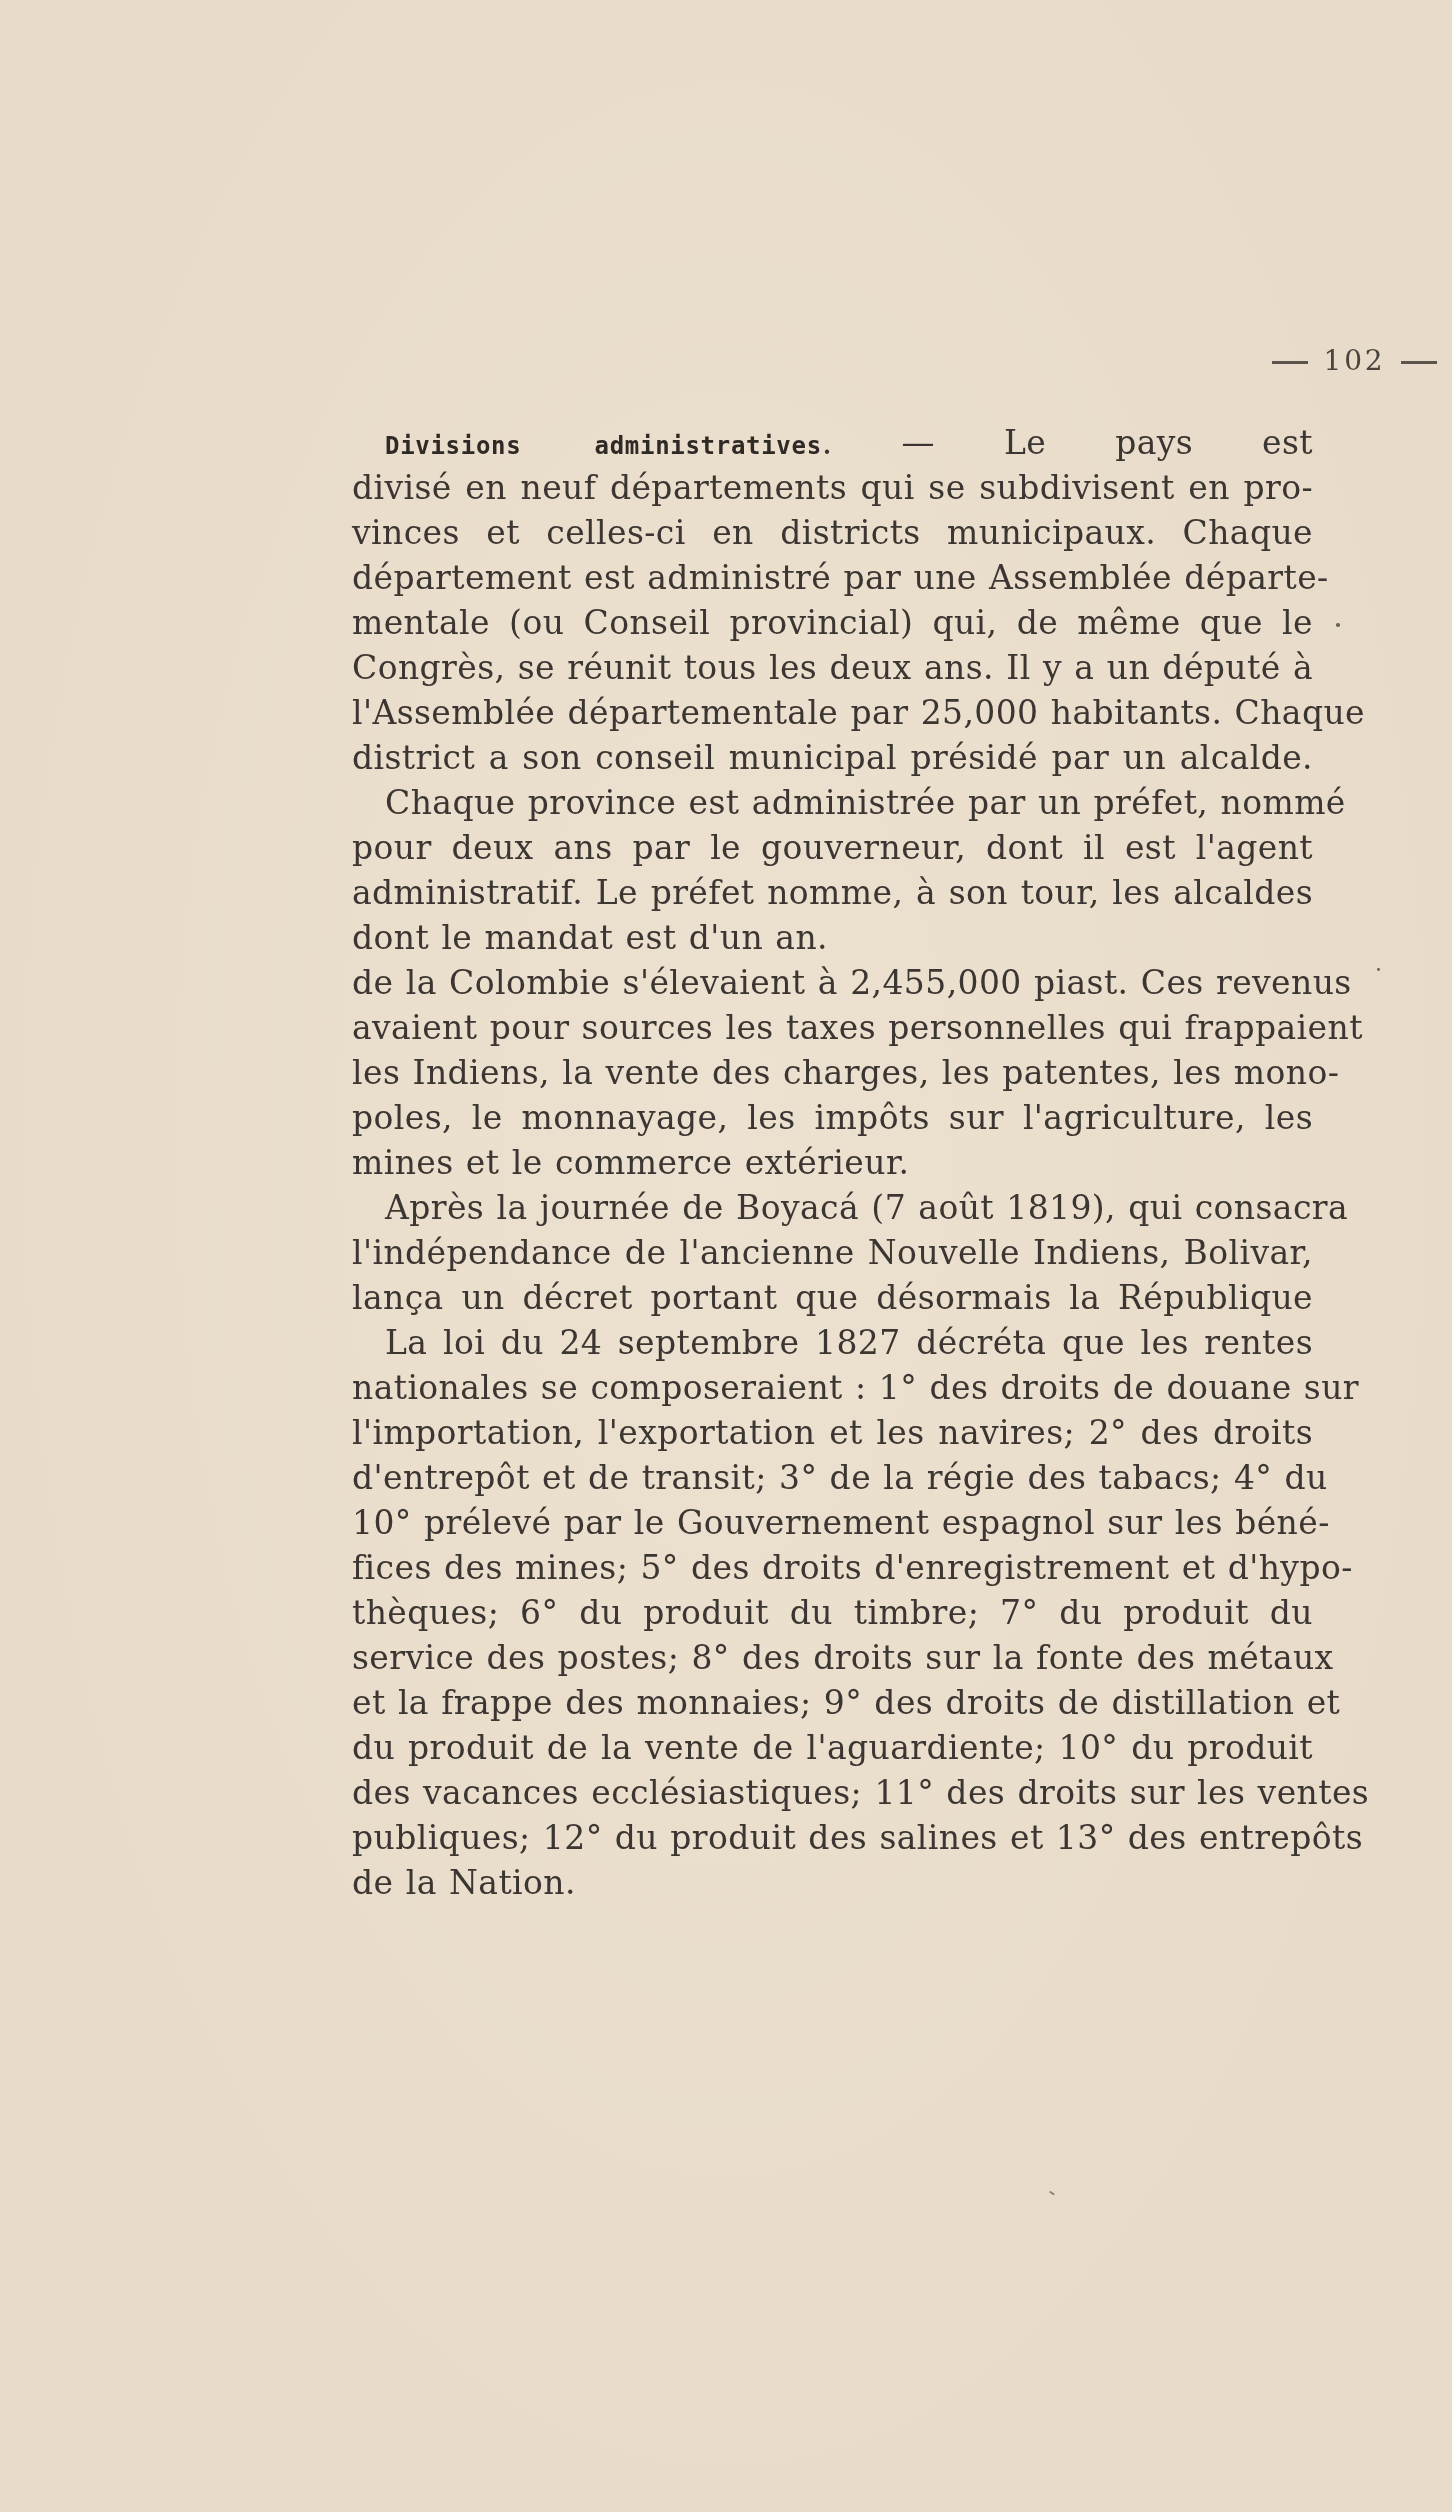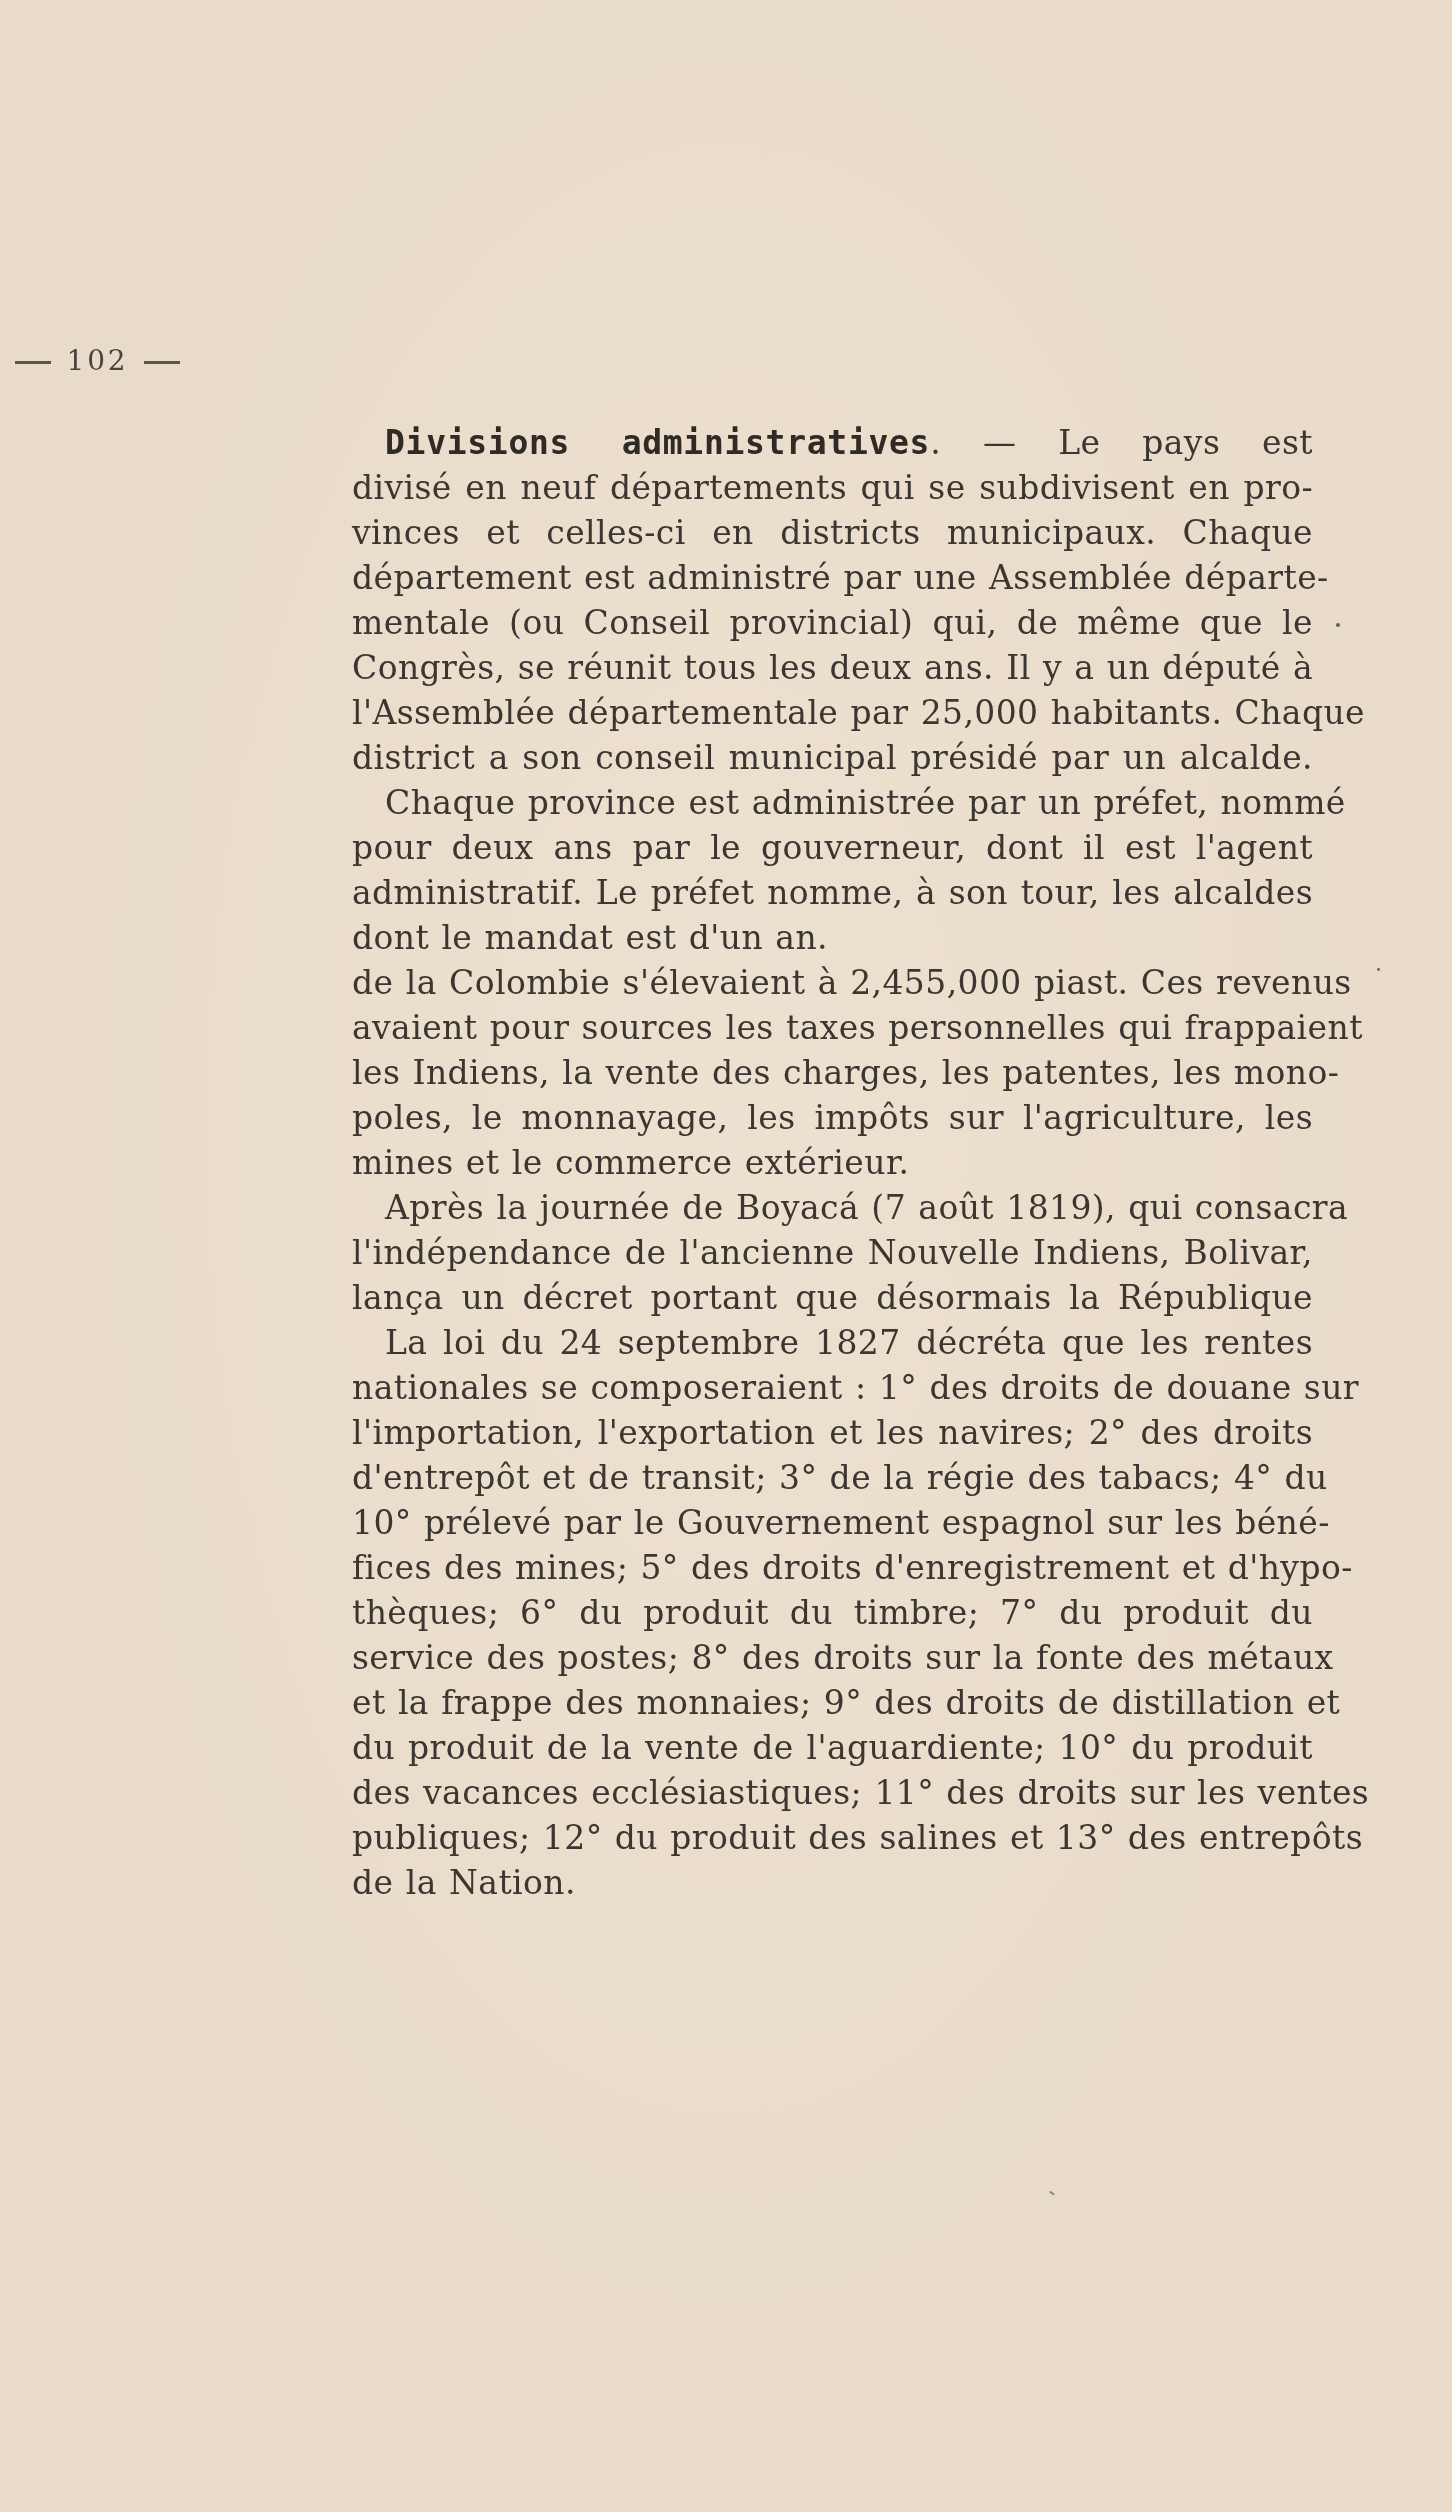--- a/index.html
+++ b/index.html
@@ -21,21 +21,21 @@
       width: 1452px; height: 2512px;
       background:
         radial-gradient(ellipse at 50% 45%, rgba(240,229,214,0.55) 0%, rgba(233,220,203,0) 70%),
         #e8dbc9;
     }
     .page-number {
       position: absolute;
       left: 0;
       width: 1452px;
       top: 344px;
-      text-align: left;
+      text-align: right;
       font-family: "DejaVu Serif", serif;
       font-size: 28px;
       letter-spacing: 2.8px;
       color: #4a443d;
     }
     .page-number .dash {
       display: inline-block;
       width: 36px;
       height: 2.1px;
       background: #5a544c;
@@ -60,21 +60,21 @@
     }
     .line.last {
       text-align-last: left;
     }
     .line.indent {
       padding-left: 33px;
     }
     .heading {
       font-family: "DejaVu Sans Mono", "Liberation Mono", monospace;
       font-weight: bold;
-      font-size: 33px;
+      font-size: 24px;
       letter-spacing: 0.7px;
       color: #2f2a25;
     }
     .speck {
       position: absolute;
       width: 3.5px; height: 3.5px;
       border-radius: 50%;
       background: #6a645a;
     }
   </style>

